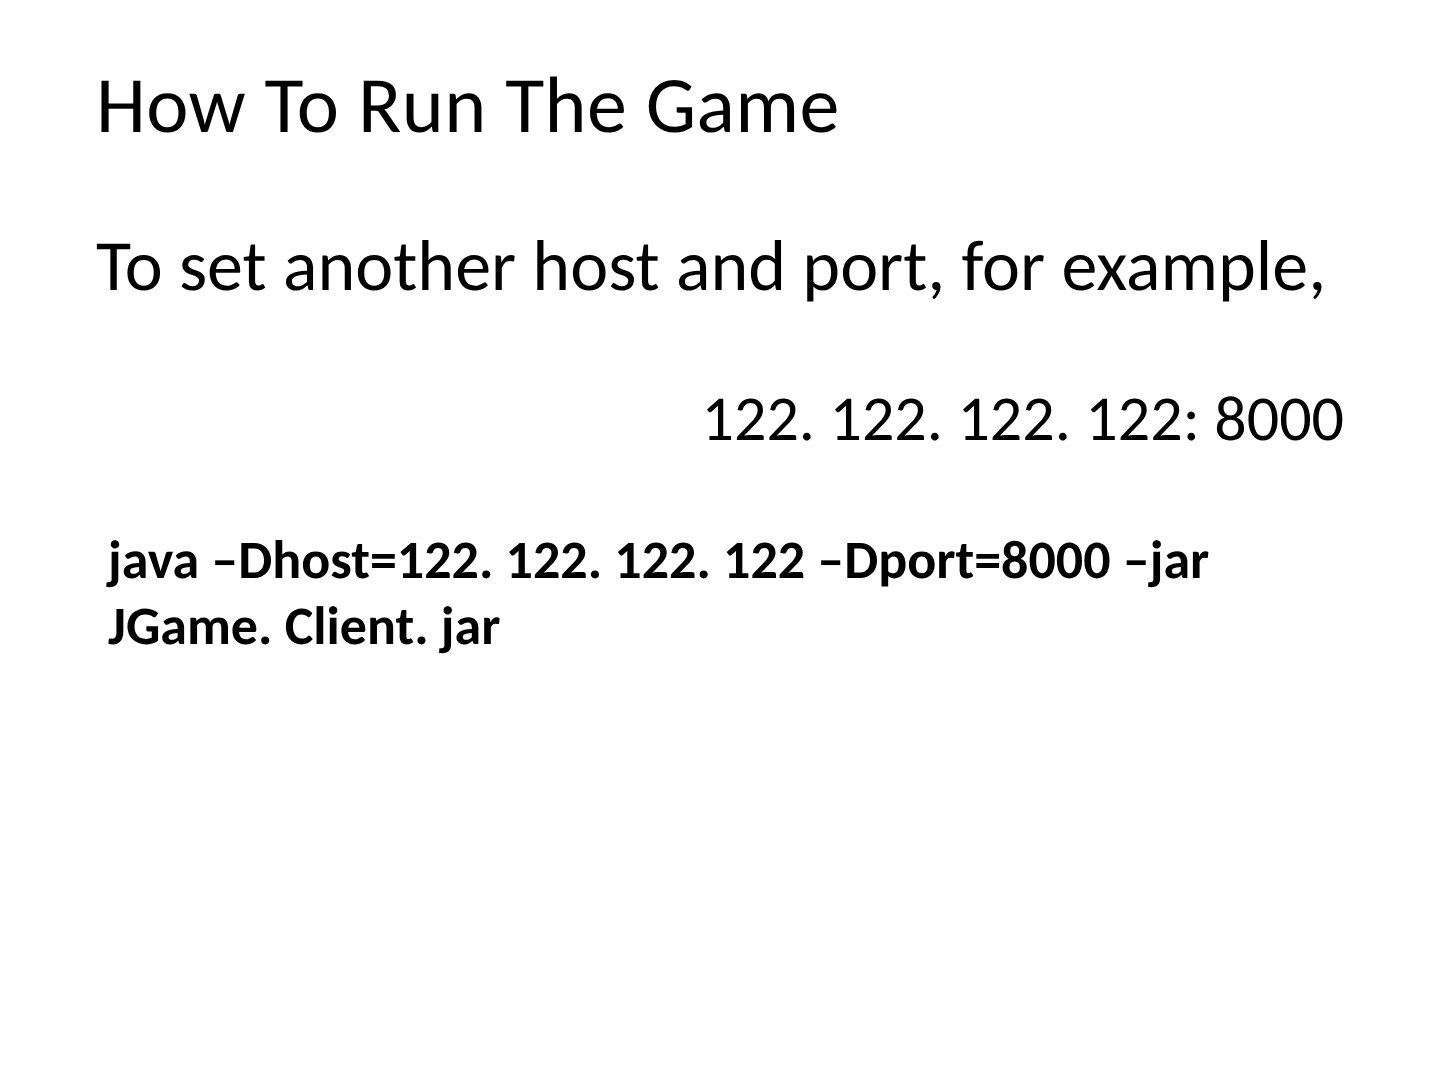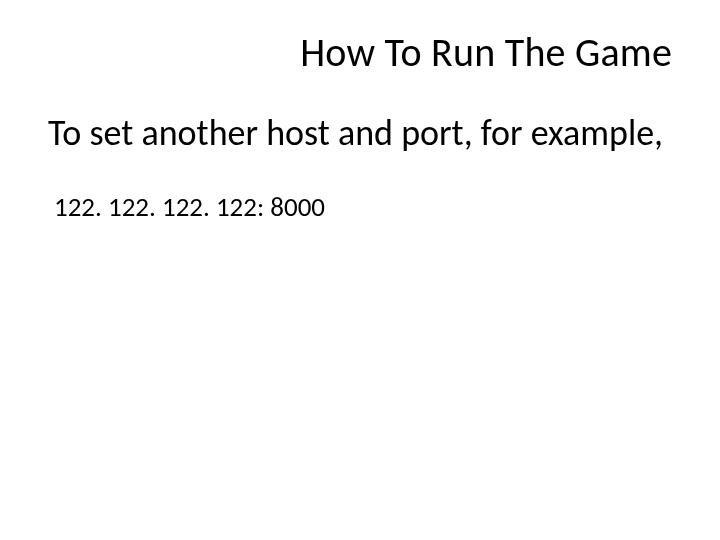--- a/index.html
+++ b/index.html
@@ -17,46 +17,48 @@
     }
     .slide {
       width: 100%;
       height: 100%;
       padding: 28px 48px 48px 48px;
       position: relative;
     }
     .title {
       font-size: 40px;
       font-weight: 400;
-      text-align: right;
+      text-align: left;
       margin-bottom: 36px;
       letter-spacing: 0.2px;
     }
     .body-text {
       font-size: 36px;
       font-weight: 400;
       line-height: 1.15;
       margin-bottom: 36px;
     }
     .code-line {
-      font-size: 27px;
+      font-size: 32px;
       font-weight: 400;
       margin-bottom: 36px;
       padding-left: 6px;
+      text-align: right;
     }
     .command-line {
       font-size: 27px;
       font-weight: 700;
       line-height: 1.2;
       padding-left: 6px;
     }
   </style>
 </head>
 <body>
 
 <div class="slide">
   <h1 class="title">How To Run The Game</h1>
 
   <p class="body-text">To set another host and port, for example,</p>
 
   <p class="code-line">122. 122. 122. 122: 8000</p>
 
+  <p class="command-line">java –Dhost=122. 122. 122. 122 –Dport=8000 –jar JGame. Client. jar</p>
 </div>
 
 </body></html>

